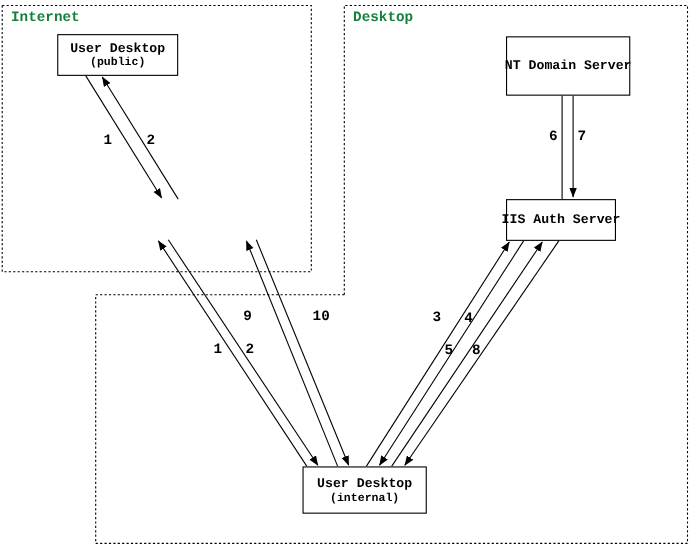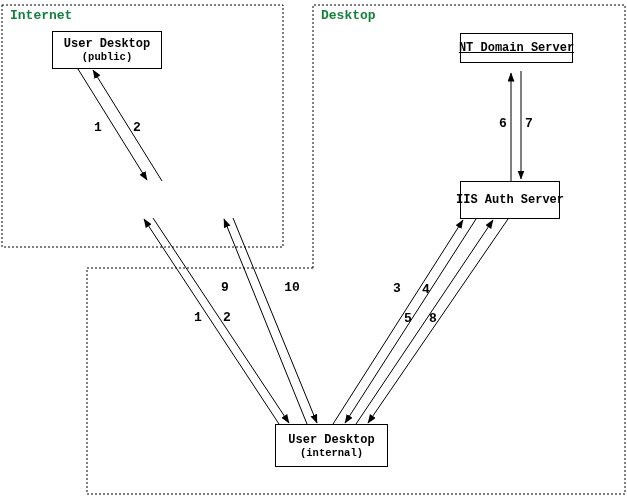--- a/index.html
+++ b/index.html
@@ -102,21 +102,21 @@
 
   <span class="region-label" style="left: 10px; top: 8px;">Internet</span>
   <span class="region-label" style="left: 321px; top: 8px;">Desktop</span>
 
   <div class="node" style="left: 52px; top: 31px; width: 110px; height: 38px;">
     <span class="title">User Desktop</span>
     <span class="subtitle">(public)</span>
   </div>
 
 
-  <div class="node" style="left: 460px; top: 33px; width: 113px; height: 30px; text-decoration: underline;">
+  <div class="node" style="left: 460px; top: 33px; width: 113px; height: 54px;">
     <span class="title">NT Domain Server</span>
   </div>
 
   <div class="node" style="left: 460px; top: 181px; width: 100px; height: 38px;">
     <span class="title">IIS Auth Server</span>
   </div>
 
   <div class="node" style="left: 275px; top: 424px; width: 113px; height: 43px;">
     <span class="title">User Desktop</span>
     <span class="subtitle">(internal)</span>

